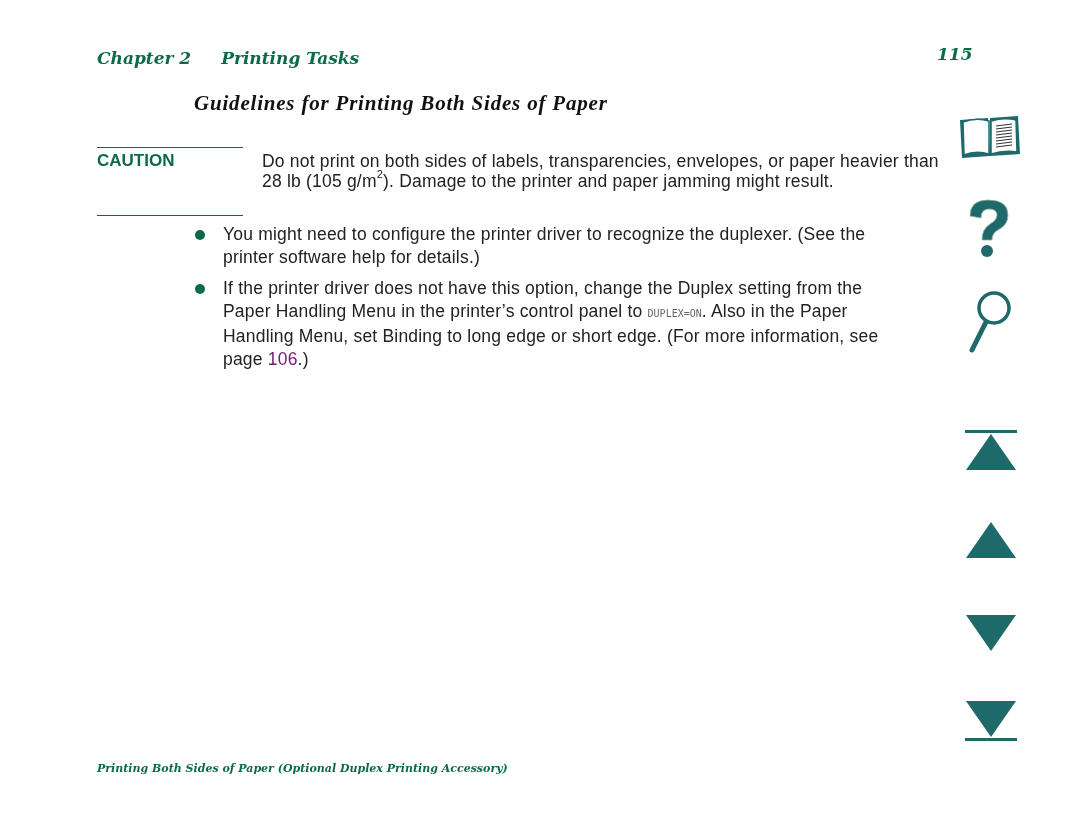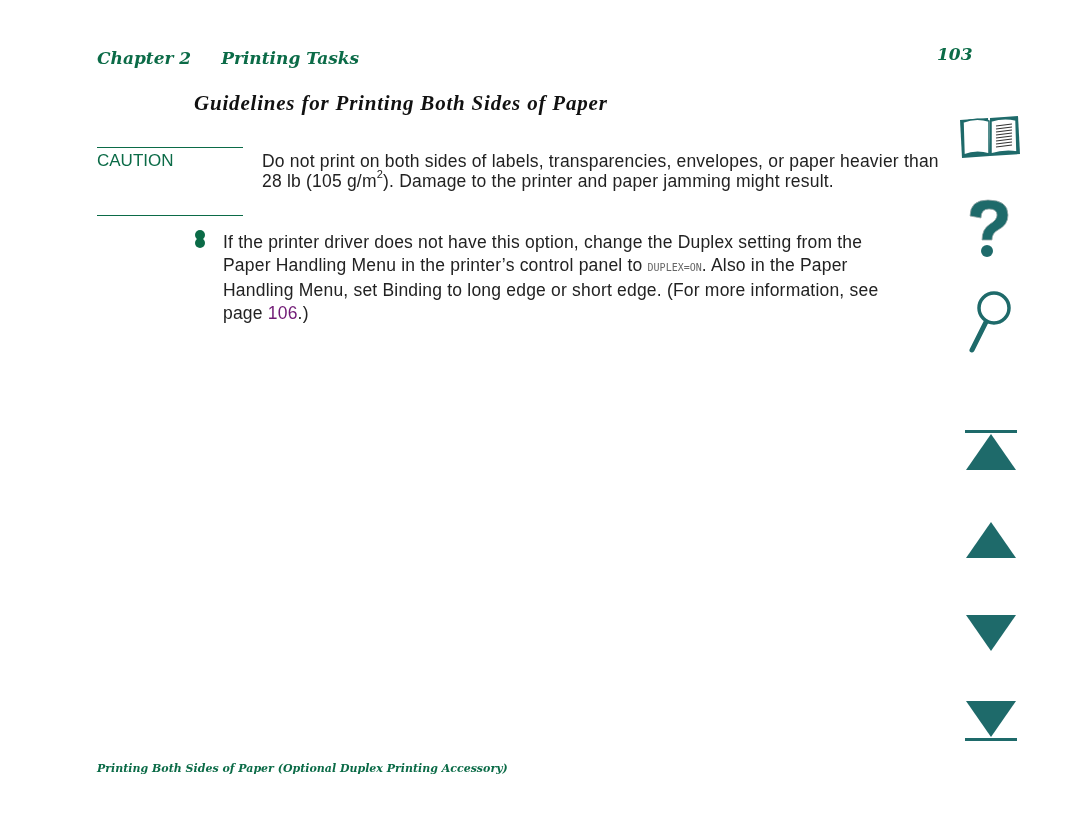--- a/index.html
+++ b/index.html
@@ -9,53 +9,54 @@
   .green { color:#0b6b47; }
 
   .hdr-chapter { position:absolute; left:97px; top:48px; font-size:17px; }
   .hdr-chapter span.gap { display:inline-block; width:30px; }
   .hdr-page { position:absolute; left:937px; top:44px; font-size:17px; }
 
   .title { position:absolute; left:194px; top:91px; font-size:21px; color:#111; letter-spacing:0.8px;font-family:Liberation Serif, serif; }
 
   .caution-rule-top { position:absolute; left:97px; top:147px; width:146px; height:0; border-top:1.5px solid #0b6b47; }
   .caution-rule-bot { position:absolute; left:97px; top:215px; width:146px; height:0; border-top:1.5px solid #0b6b47; }
-  .caution-label { position:absolute; left:97px; top:151px; font-size:17px; font-weight:normal; }
+  .caution-label { position:absolute; left:97px; top:151px; font-size:17px; font-weight:bold; }
   .caution-text { position:absolute; left:243px; top:151px; width:680px; font-size:17.5px; line-height:20px; color:#222; letter-spacing:0.2px;margin-left:19px; }
   .caution-text sup { font-size:11px; line-height:0; position:relative; top:-2px; vertical-align:super; }
 
   .bullets { position:absolute; left:194px; top:223px; width:720px; margin:0; padding:0; list-style:none; }
   .bullet { position:relative; padding-left:29px; font-size:17.5px; line-height:23px; color:#222; margin-bottom:8px; letter-spacing:0.2px; }
   .bullet .dot { position:absolute; left:1px; top:7px; width:10px; height:10px; border-radius:50%; background:#0b6b47; }
   .mono-setting { font-family:"DejaVu Sans Mono", monospace; font-size:10px; color:#666; letter-spacing:0; }
   .link { color:#701a75; cursor:pointer; }
 
   .footer { position:absolute; left:97px; top:762px; font-size:11px; }
 
   .nav { position:absolute; cursor:pointer; }
   .nav svg { display:block; }
 </style>
 </head>
 <body>
 
 <div class="hdr-chapter serif-it green">
   <span>Chapter 2</span><span class="gap"></span><span>Printing Tasks</span>
 </div>
-<div class="hdr-page serif-it green">103</div>
+<div class="hdr-page serif-it green">115</div>
 
 <div class="title serif-it">Guidelines for Printing Both Sides of Paper</div>
 
 <div class="caution-rule-top"></div>
 <div class="caution-label sans green">CAUTION</div>
 <div class="caution-text sans"><span>Do not print on both sides of labels, transparencies, envelopes, or paper heavier than 28 lb (105 g/m</span><sup>2</sup><span>). Damage to the printer and paper jamming might result.</span></div>
 <div class="caution-rule-bot"></div>
 
 <ul class="bullets sans">
   <li class="bullet">
     <span class="dot"></span>
+    <span>You might need to configure the printer driver to recognize the duplexer. (See the printer software help for details.)</span>
   </li>
   <li class="bullet">
     <span class="dot"></span>
     <span>If the printer driver does not have this option, change the Duplex setting from the Paper Handling Menu in the printer’s control panel to </span><span class="mono-setting">DUPLEX=ON</span><span>. Also in the Paper Handling Menu, set Binding to long edge or short edge. (For more information, see page </span><a class="link">106</a><span>.)</span>
   </li>
 </ul>
 
 <div class="footer serif-it green">Printing Both Sides of Paper (Optional Duplex Printing Accessory)</div>
 
 <div class="nav" style="left:956px; top:112px;">

